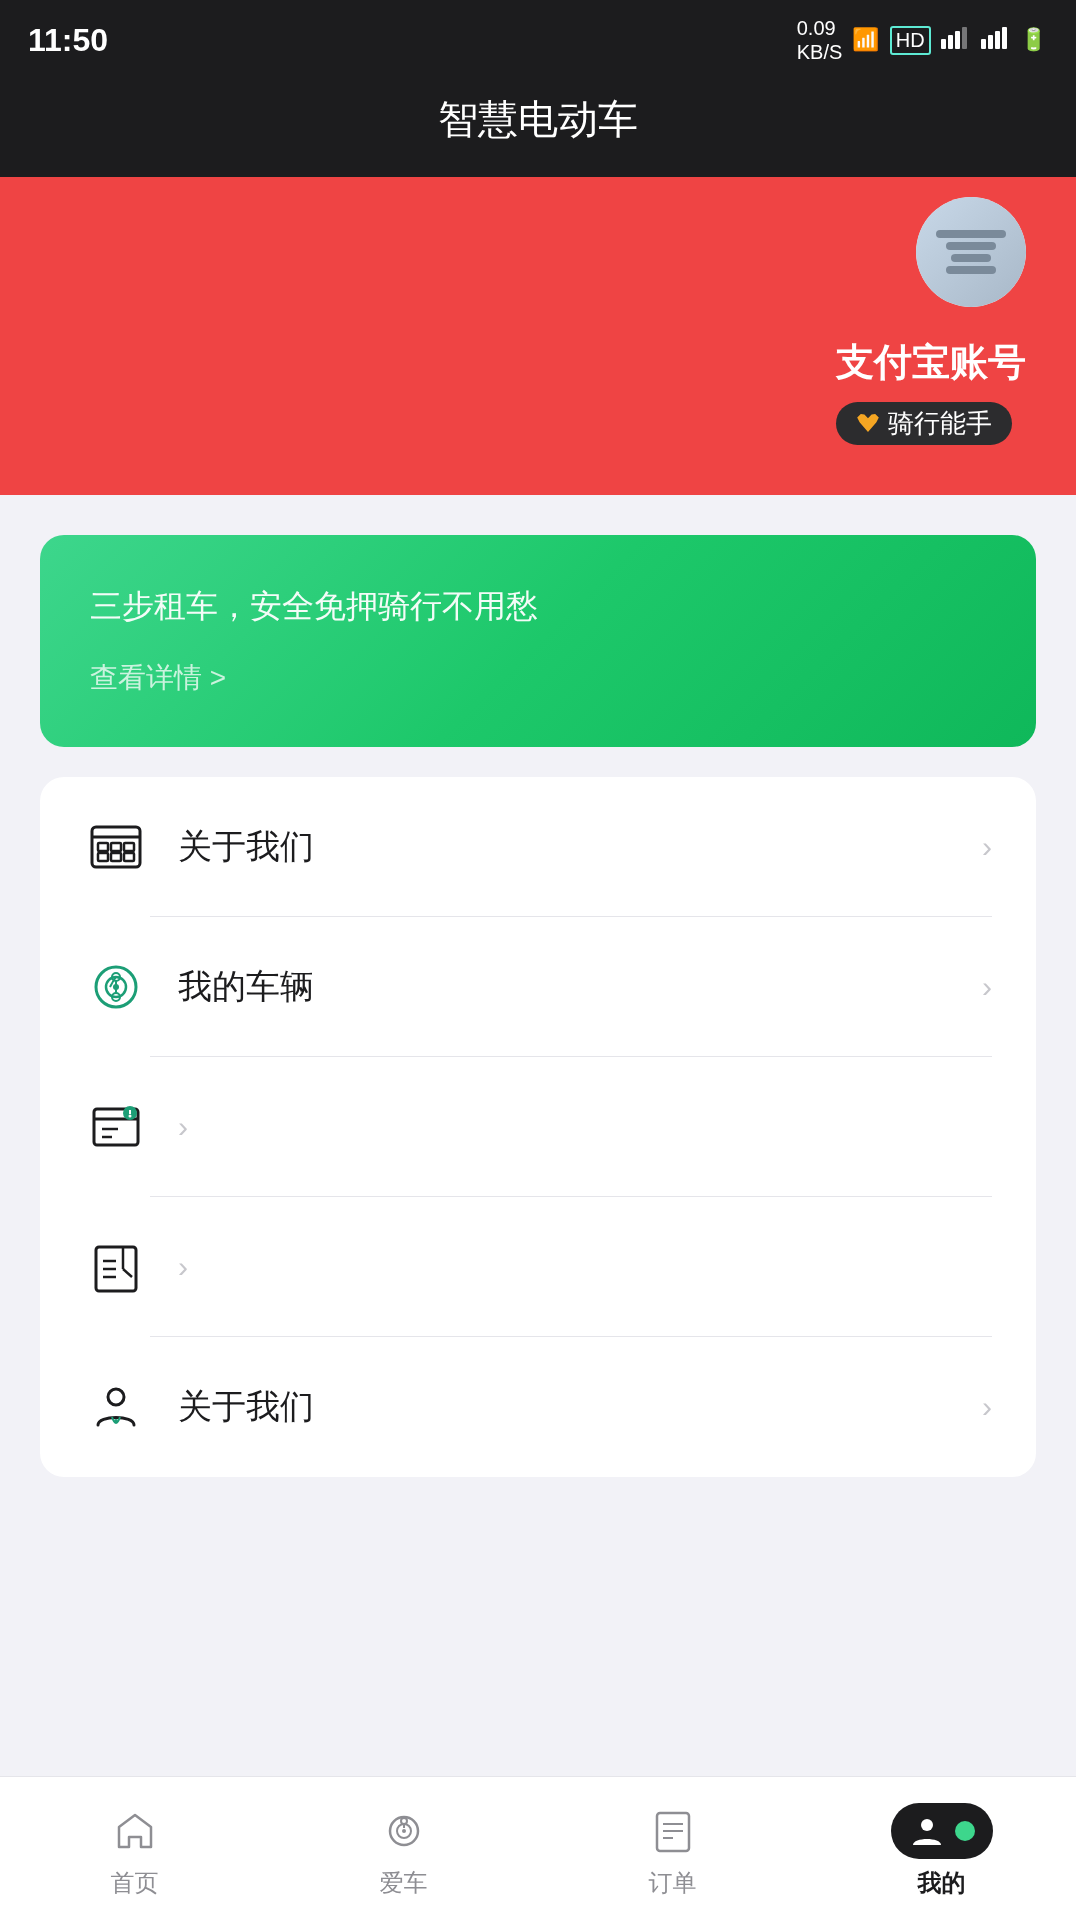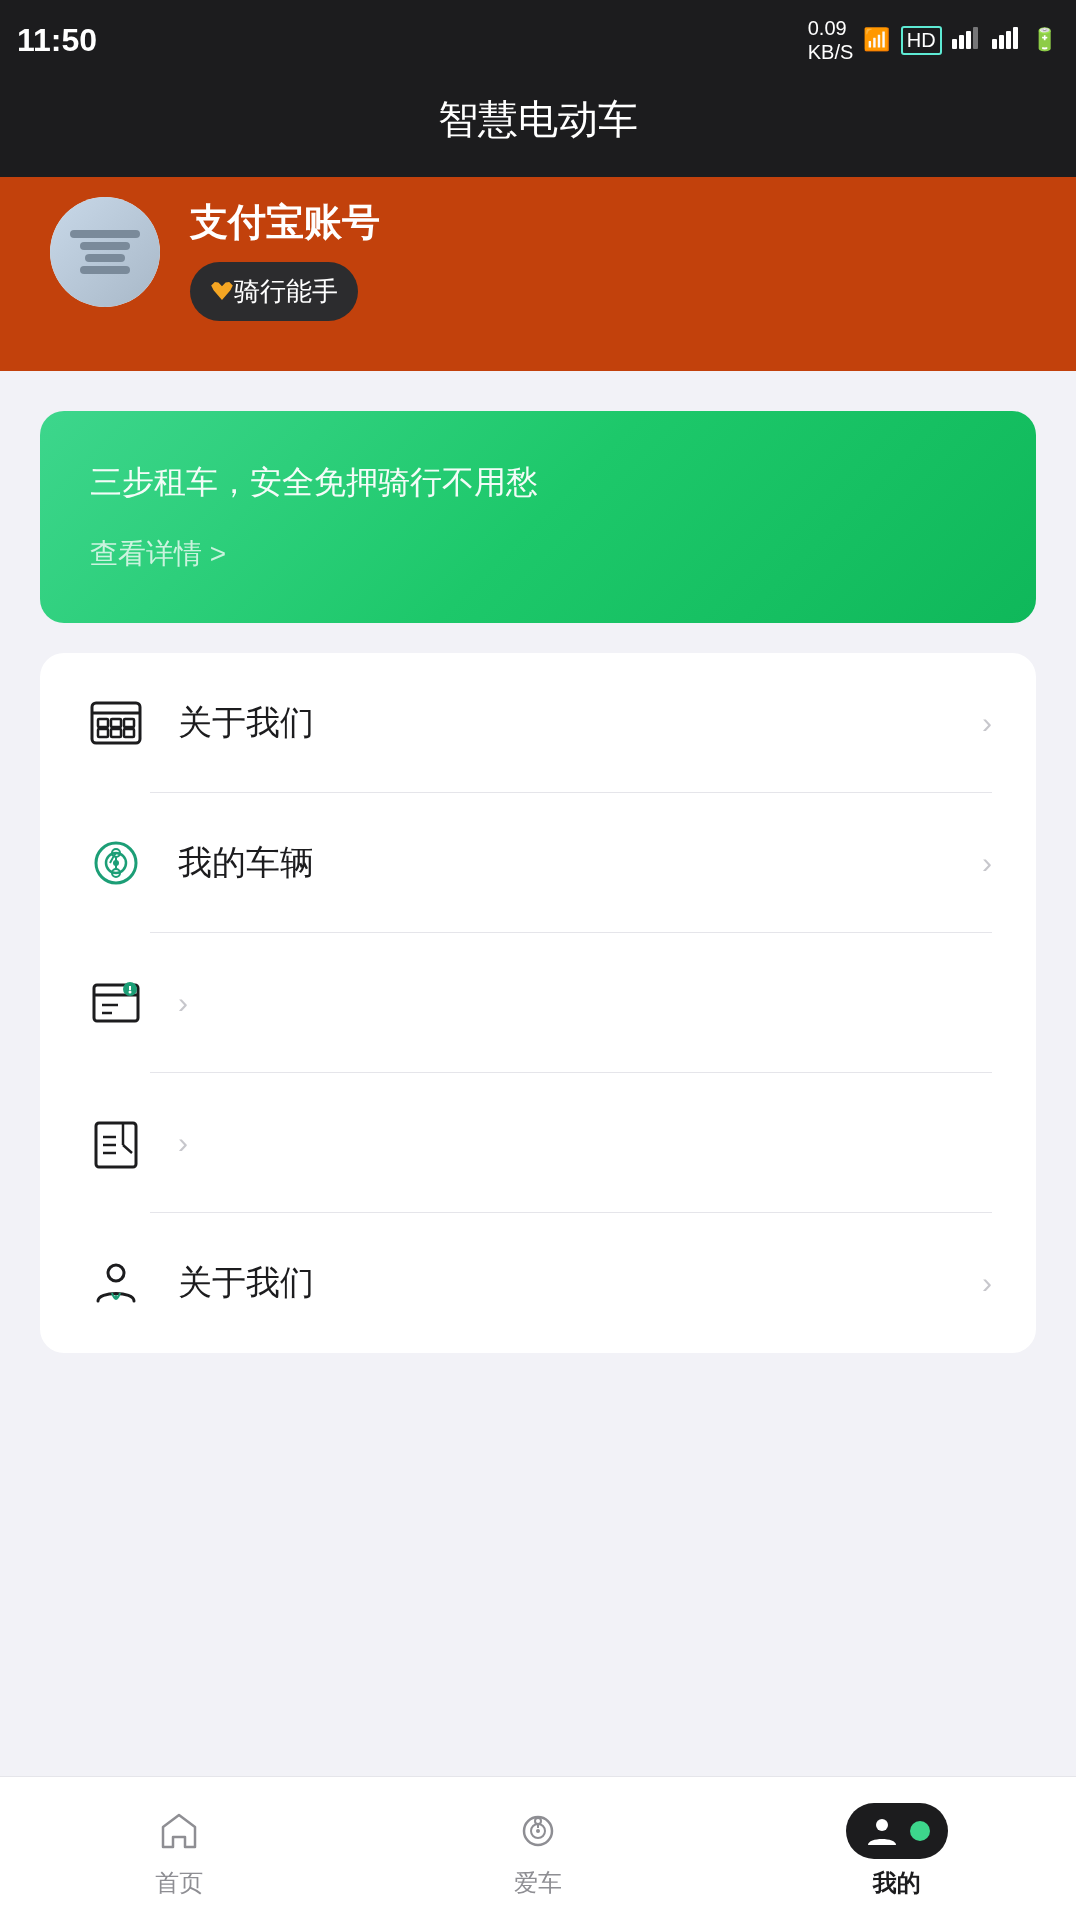--- a/index.html
+++ b/index.html
@@ -13,21 +13,21 @@
       position: relative;
     }
 
     
     .status-bar {
       background: #1c1c1e;
       color: #fff;
       display: flex;
       justify-content: space-between;
       align-items: center;
-      padding: 18px 17px 10px;
+      padding: 18px 28px 10px;
       height: 72px;
     }
     .status-time {
       font-size: 32px;
       font-weight: 600;
     }
     .status-icons {
       display: flex;
       align-items: center;
       gap: 10px;
@@ -43,25 +43,26 @@
       color: #fff;
     }
     .header-title {
       font-size: 40px;
       font-weight: 500;
       color: #fff;
     }
 
     
     .profile-section {
-      background: #c2410c;
-      display: flex;
-      align-items: flex-start;
+      background: #ef4444;
+      display: flex;
+      align-items: flex-end;
       padding: 20px 50px 50px;
       gap: 30px;
+      flex-direction: column;
     }
     .avatar {
       width: 110px;
       height: 110px;
       border-radius: 55px;
       background: #e0e8f0;
       overflow: hidden;
       flex-shrink: 0;
       display: flex;
       align-items: center;
@@ -92,23 +93,24 @@
       gap: 14px;
     }
     .profile-name {
       font-size: 38px;
       font-weight: 600;
       color: #fff;
     }
     .profile-badge {
       display: inline-flex;
       align-items: center;
+      gap: 8px;
       background: #2c2c2e;
       border-radius: 30px;
-      padding: 12px 20px;
+      padding: 4px 20px;
       width: fit-content;
     }
     .badge-heart {
       width: 24px;
       height: 24px;
       background: #f5a623;
       clip-path: polygon(50% 85%, 15% 45%, 5% 25%, 20% 10%, 35% 12%, 50% 28%, 65% 12%, 80% 10%, 95% 25%, 85% 45%);
       flex-shrink: 0;
     }
     .badge-text {
@@ -399,20 +401,31 @@
         <circle cx="24" cy="24" r="14" stroke="#8e8e93" stroke-width="2.5" fill="none"></circle>
         <circle cx="24" cy="24" r="7" stroke="#8e8e93" stroke-width="2" fill="none"></circle>
         <circle cx="24" cy="14" r="3" stroke="#8e8e93" stroke-width="2" fill="none"></circle>
         <line x1="24" y1="17" x2="24" y2="21" stroke="#8e8e93" stroke-width="2"></line>
         <circle cx="24" cy="24" r="2" fill="#8e8e93"></circle>
       </svg>
     </div>
     <span class="nav-label">爱车</span>
   </div>
 
+  <div class="nav-item">
+    <div class="nav-icon-wrap">
+      <svg width="48" height="48" viewBox="0 0 48 48" fill="none">
+        <rect x="8" y="6" width="32" height="38" rx="3" stroke="#8e8e93" stroke-width="2.5" fill="none"></rect>
+        <line x1="14" y1="17" x2="34" y2="17" stroke="#8e8e93" stroke-width="2"></line>
+        <line x1="14" y1="24" x2="34" y2="24" stroke="#8e8e93" stroke-width="2"></line>
+        <line x1="14" y1="31" x2="24" y2="31" stroke="#8e8e93" stroke-width="2"></line>
+      </svg>
+    </div>
+    <span class="nav-label">订单</span>
+  </div>
 
   <div class="nav-item nav-item-active">
     <div class="nav-icon-wrap" style="width:auto; height:56px; display:flex; align-items:center;">
       <div class="nav-icon-bg">
         <svg width="36" height="36" viewBox="0 0 36 36" fill="none">
           <circle cx="18" cy="12" r="6" fill="#fff"></circle>
           <path d="M4 32 C4 24 32 24 32 32" fill="#fff"></path>
         </svg>
         <div class="nav-active-dot"></div>
       </div>

